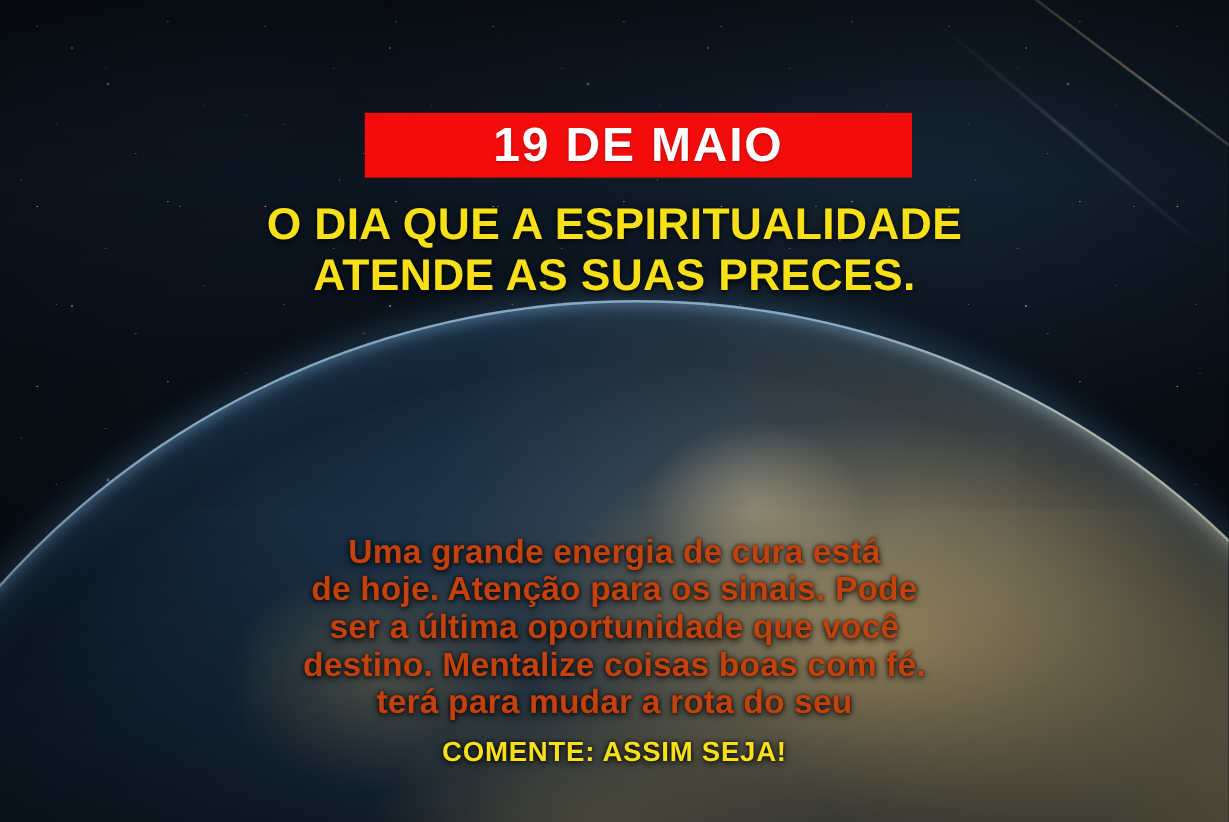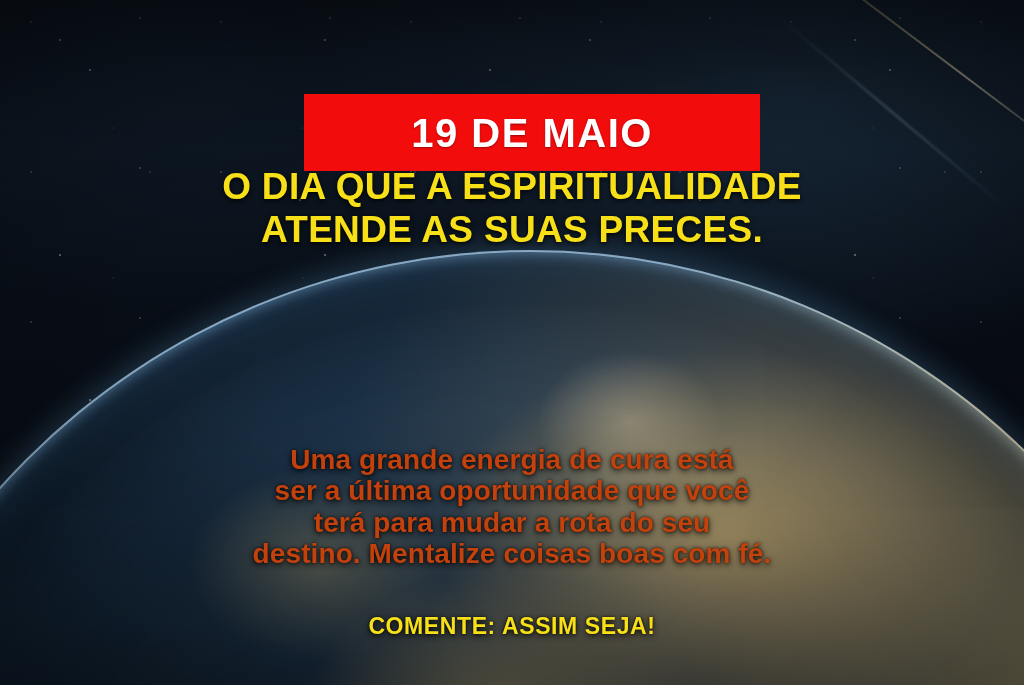--- a/index.html
+++ b/index.html
@@ -150,21 +150,21 @@
 
   
   .content {
     position:absolute; inset:0;
     display:flex; flex-direction:column; align-items:center;
   }
 
   .date-banner {
     position:absolute;
     left:304px; top:94px;
-    width:456px; height:77px;
+    width:456px; height:54px;
     background:#f20c0c;
     display:flex; align-items:center; justify-content:center;
   }
   .date-banner-text {
     color:#ffffff;
     font-size:40px;
     font-weight:bold;
     letter-spacing:1.5px;
     line-height:1;
     white-space:nowrap;
@@ -238,21 +238,22 @@
       <span class="date-banner-text">19 DE MAIO</span>
     </div>
 
     <div class="headline">
       <span class="ln">O DIA QUE A ESPIRITUALIDADE</span>
       <span class="ln">ATENDE AS SUAS PRECES.</span>
     </div>
 
     <div class="body-copy">
       <span class="ln">Uma grande energia de cura está</span>
+      <span class="ln">de hoje. Atenção para os sinais. Pode</span>
       <span class="ln">ser a última oportunidade que você</span>
+      <span class="ln">destino. Mentalize coisas boas com fé.</span>
       <span class="ln">terá para mudar a rota do seu</span>
-      <span class="ln">destino. Mentalize coisas boas com fé.</span>
     </div>
 
     <div class="cta">COMENTE: ASSIM SEJA!</div>
 
   </div>
 </div>
 
 </body></html>

